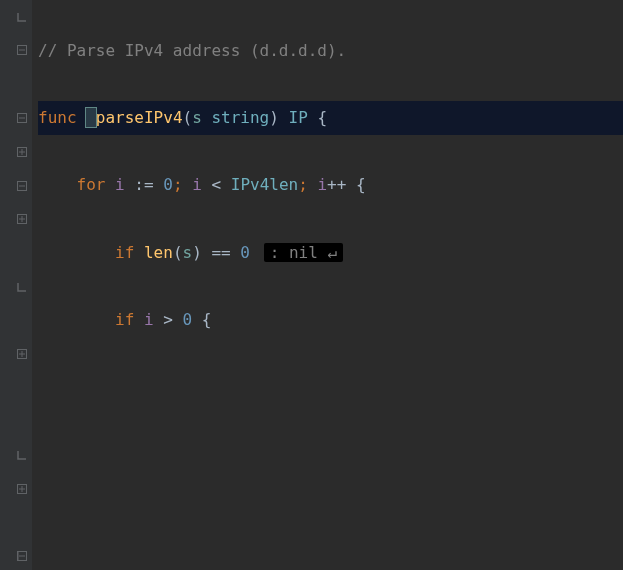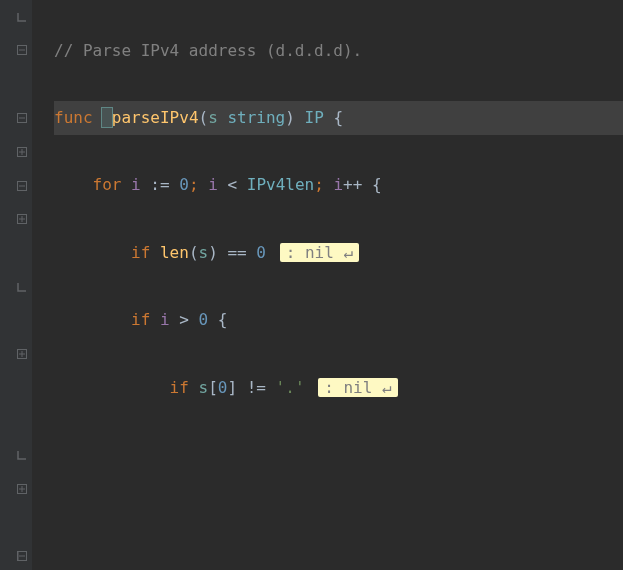--- a/index.html
+++ b/index.html
@@ -30,35 +30,35 @@
   justify-content: center;
   cursor: pointer;
 }
 .fold-marker svg { display: block; }
 .code-area {
   flex: 1;
   padding-left: 6px;
   white-space: pre;
   position: relative;
 }
-.line { height: 33.7px; margin-left: 16px; }
-.line.hl { background: #404040; }
+.line { height: 33.7px; }
+.line.hl { background: #0f172a; }
 .comment { color: #808080; }
 .keyword { color: #cc7832; }
 .func-name { color: #ffc66d; }
 .type { color: #6fafbd; }
 .ident { color: #a9b7c6; }
 .param { color: #72a6a1; }
 .num { color: #6897bb; }
 .op { color: #a9b7c6; }
 .char { color: #6a8759; }
 .varname { color: #9876aa; }
 .paren { color: #a9b7c6; }
 .folded-hint {
-  background: #fef9c3;
+  background: #000000;
   color: #808080;
   padding: 0 6px;
   border-radius: 2px;
   margin-left: 4px;
 }
 .cursor-box {
   background: rgba(90, 120, 120, 0.35);
   outline: 1px solid #5f8785;
 }
 </style>
@@ -135,21 +135,20 @@
       </svg>
   </div>
 </div>
 
 <div class="code-area">
 <div class="line"><span class="comment">// Parse IPv4 address (d.d.d.d).</span></div>
 <div class="line hl"><span class="keyword">func</span> <span class="cursor-box"> </span><span class="func-name">parseIPv4</span><span class="paren">(</span><span class="param">s</span> <span class="type">string</span><span class="paren">)</span> <span class="type">IP</span> <span class="paren">{</span></div>
 <div class="line">    <span class="keyword">for</span> <span class="varname">i</span> <span class="op">:=</span> <span class="num">0</span><span class="keyword">;</span> <span class="varname">i</span> <span class="op">&lt;</span> <span class="type">IPv4len</span><span class="keyword">;</span> <span class="varname">i</span><span class="op">++</span> <span class="paren">{</span></div>
 <div class="line">        <span class="keyword">if</span> <span class="func-name">len</span><span class="paren">(</span><span class="param">s</span><span class="paren">)</span> <span class="op">==</span> <span class="num">0</span> <span class="folded-hint">: nil ↵</span></div>
 <div class="line">        <span class="keyword">if</span> <span class="varname">i</span> <span class="op">&gt;</span> <span class="num">0</span> <span class="paren">{</span></div>
-<div class="line">            <span class="keyword">if</span> <span class="param">s</span><span class="paren">[</span><span class="num">0</span><span class="paren">]</span> <span class="op">!=</span> <span class="char">'.'</span> <span class="folded-hint">: nil ↵</span></div>
 
 
 
 
 
 
 
 
 
 </div>

